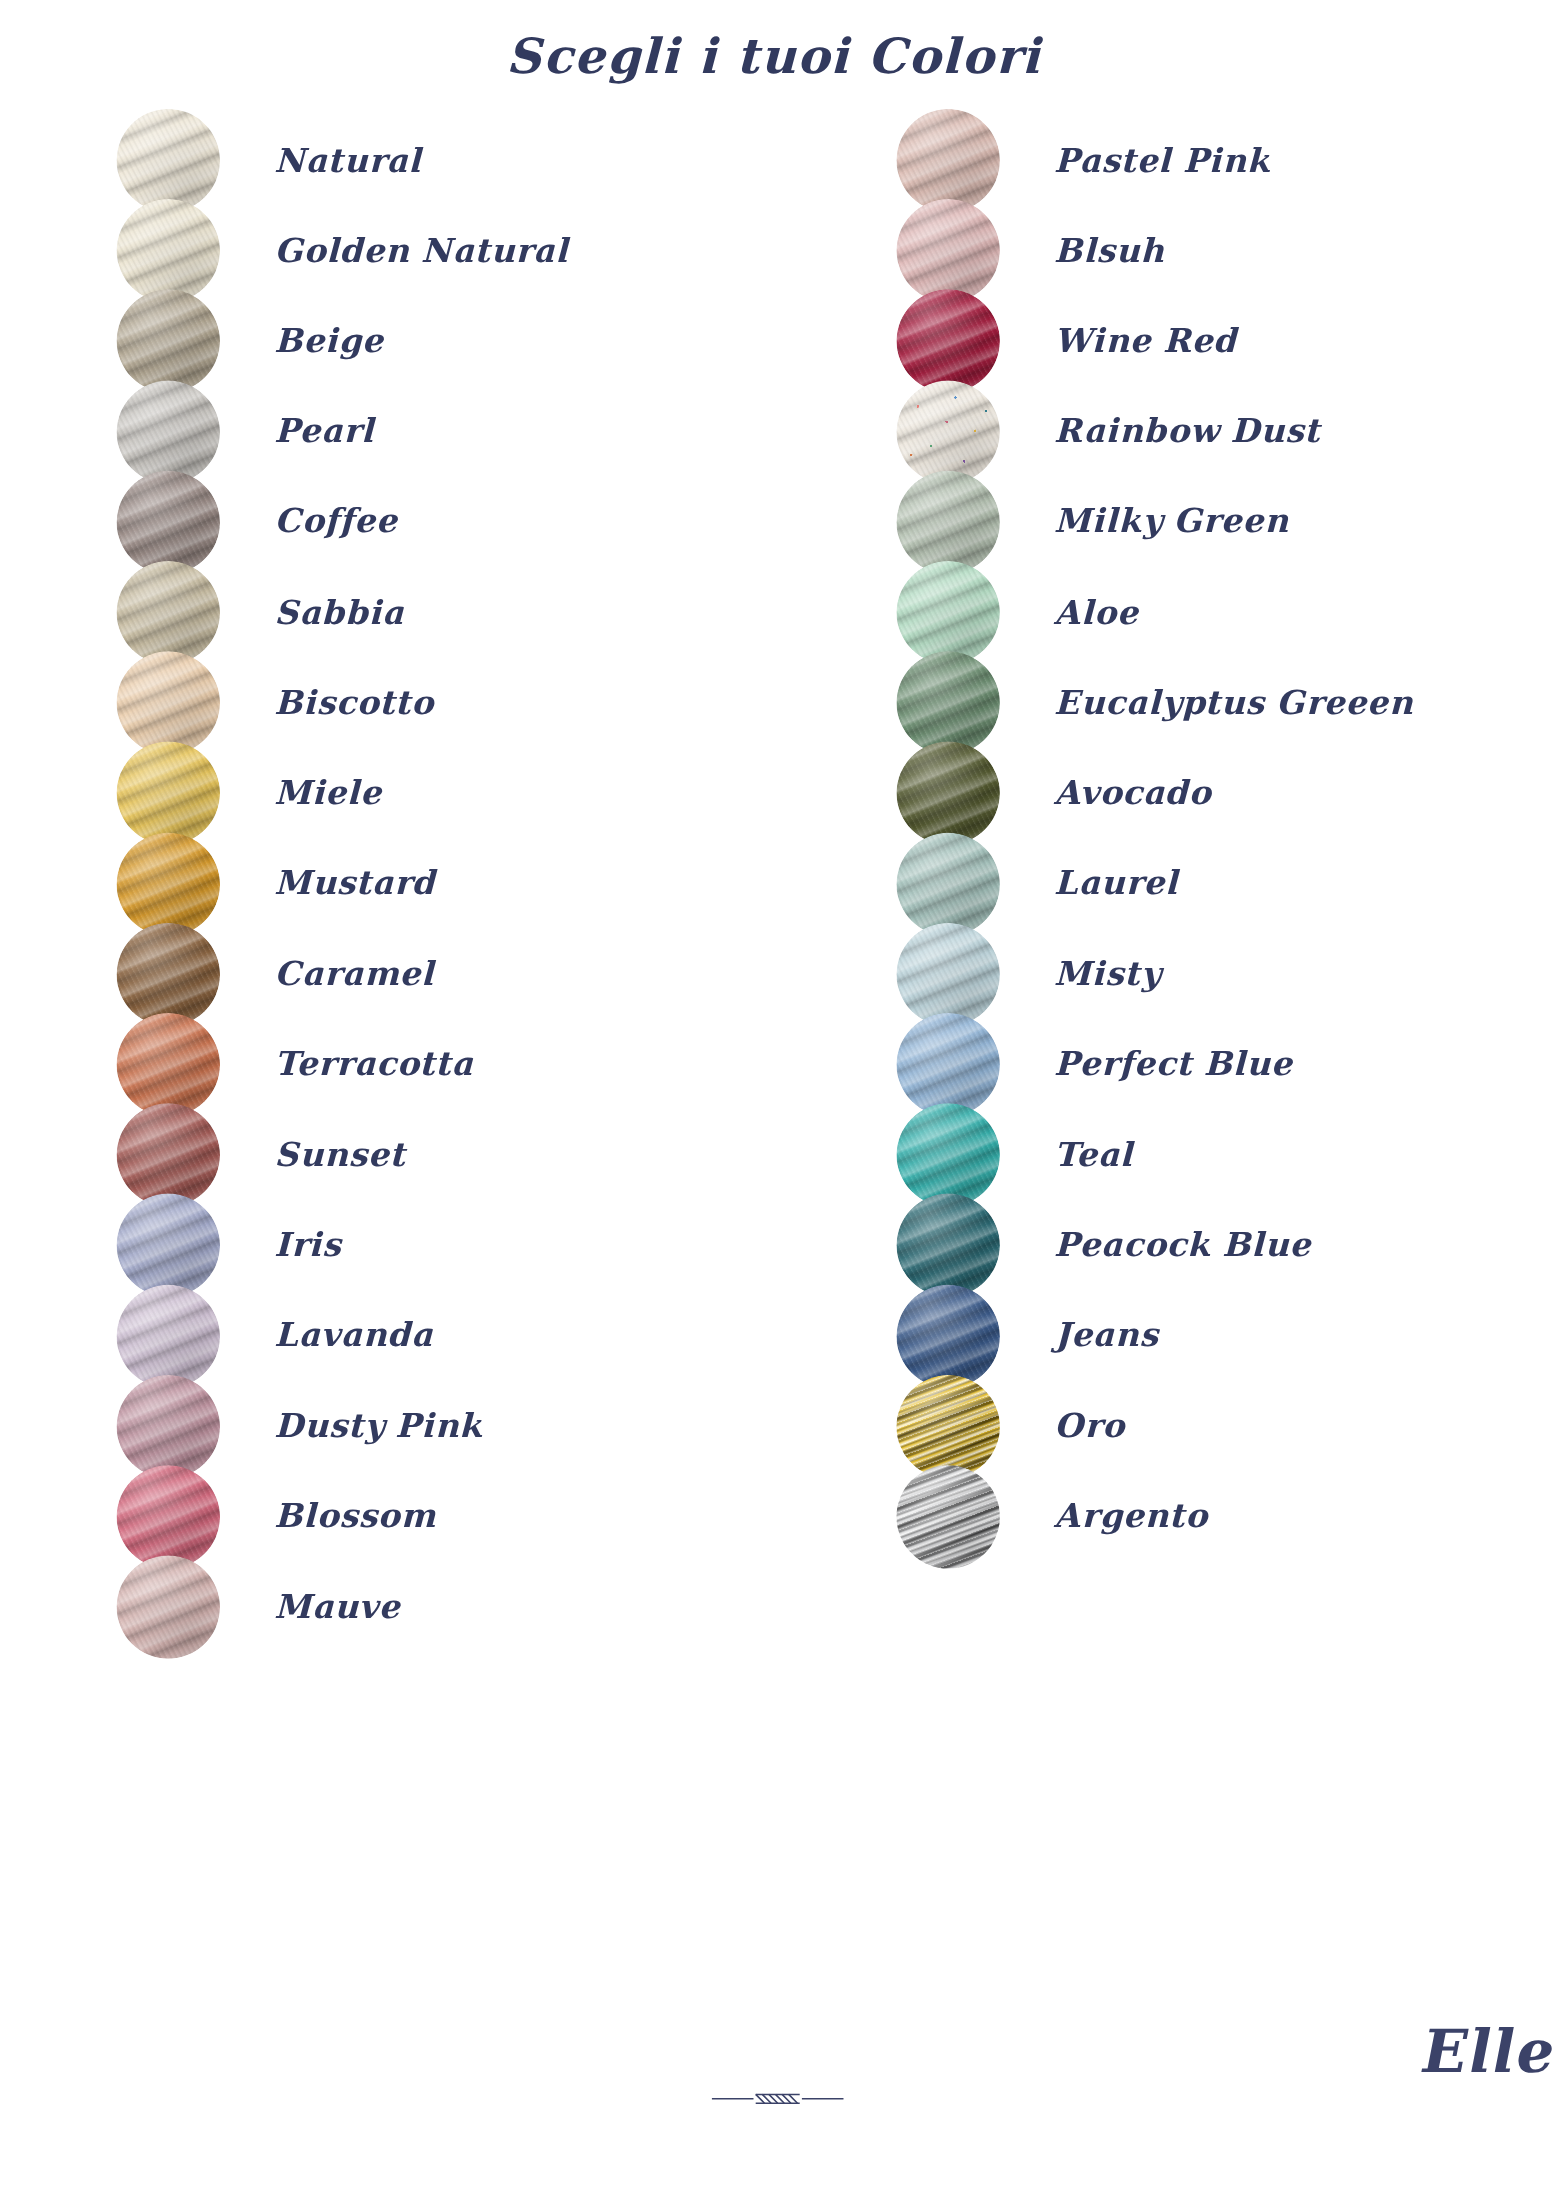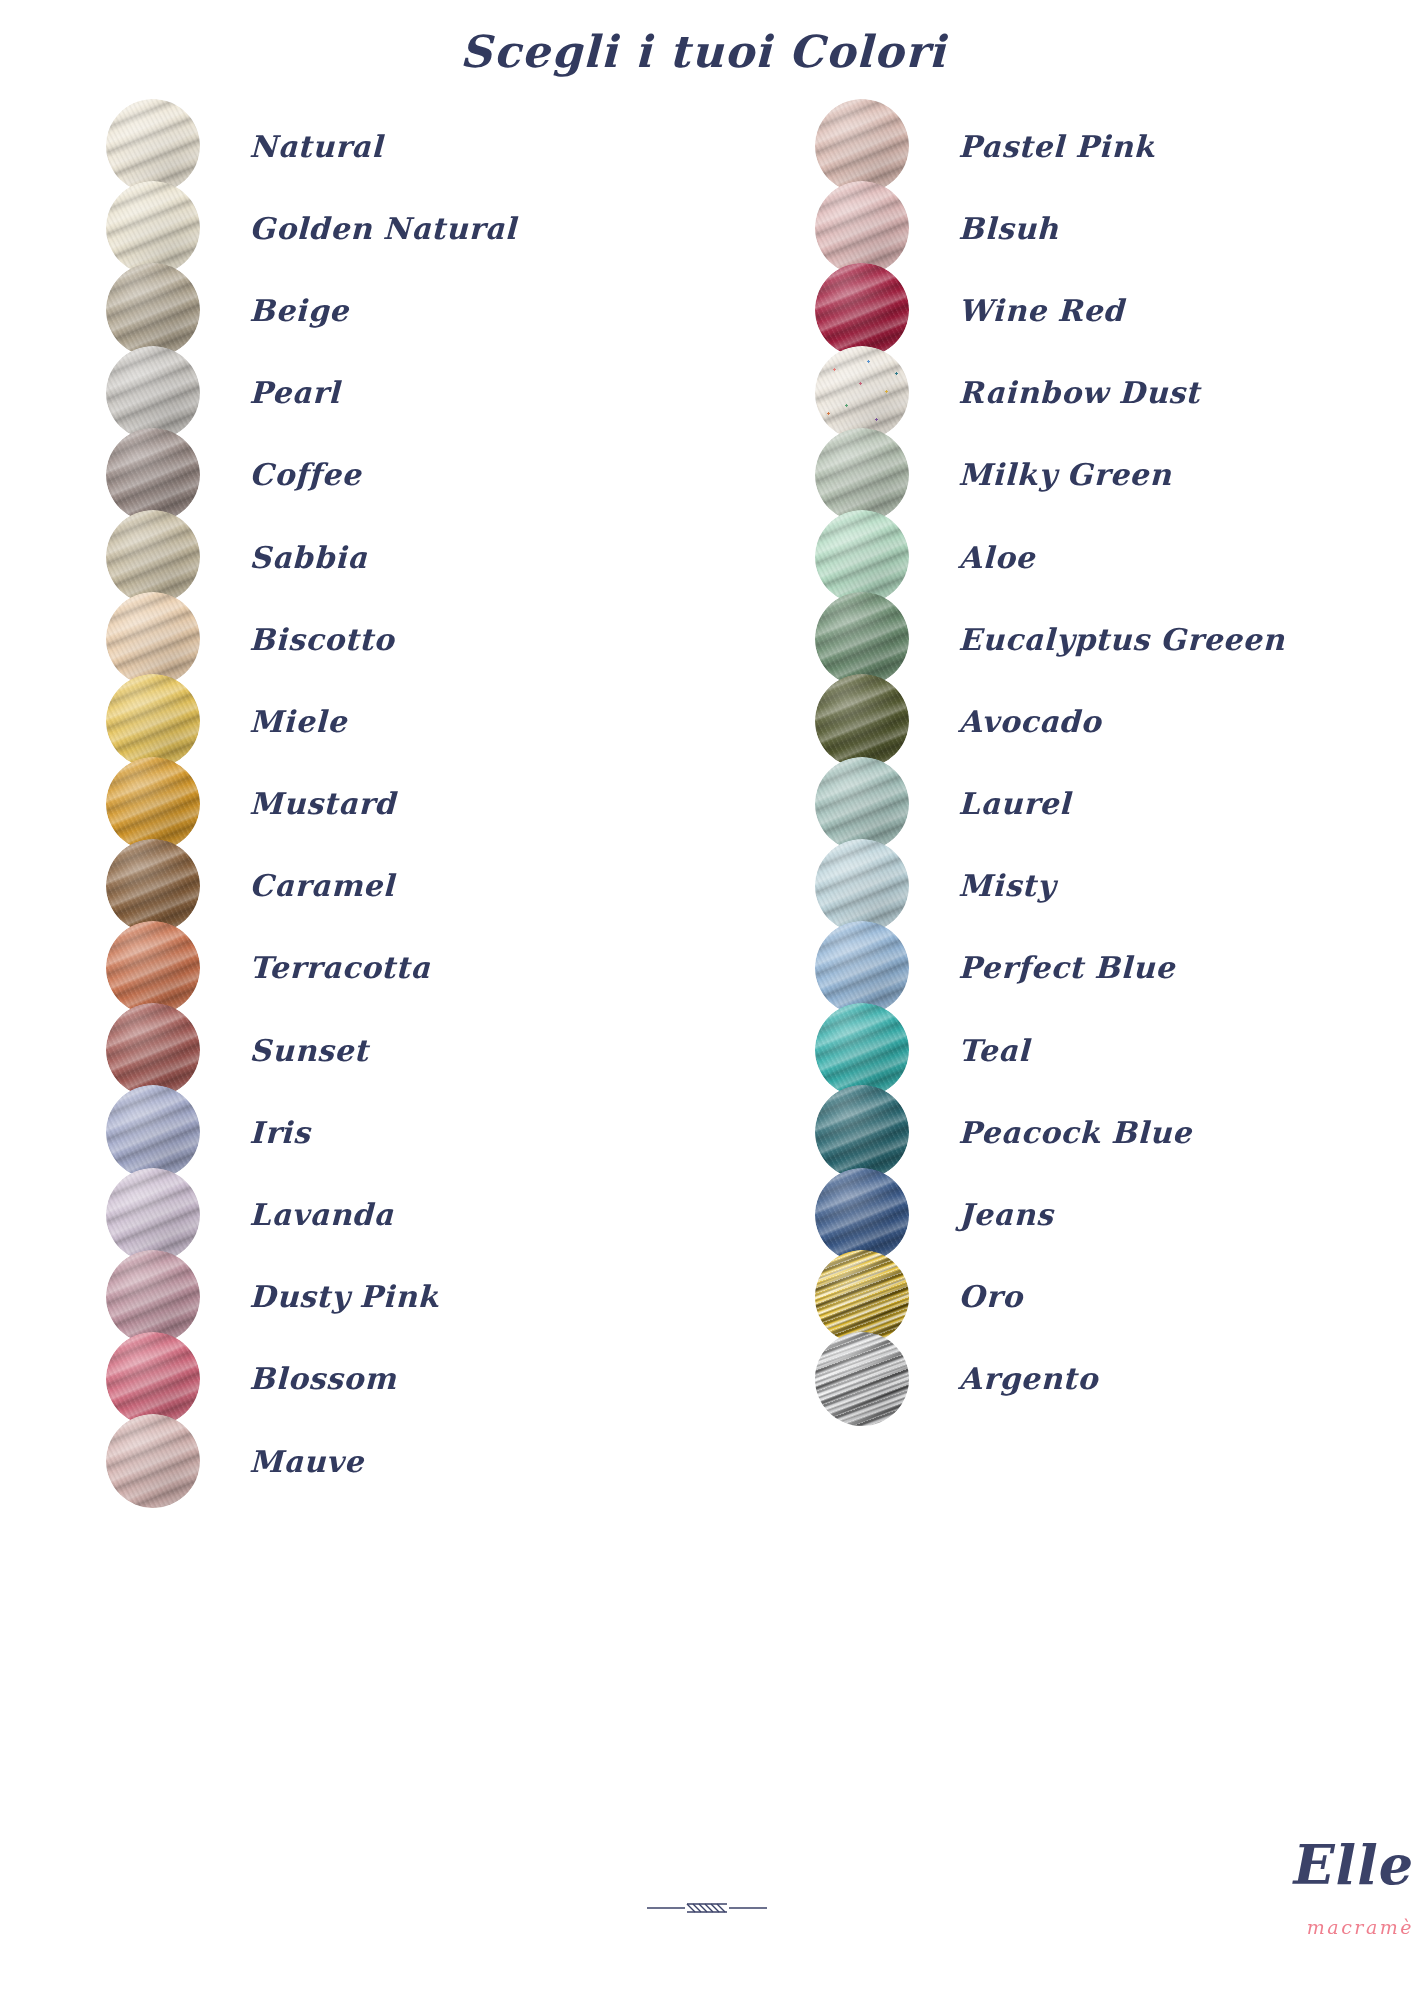--- a/index.html
+++ b/index.html
@@ -491,16 +491,15 @@
     <div class="logo-word">Elle</div>
     <div class="logo-rule">
       <svg width="120" height="14" viewBox="0 0 120 14">
         <line x1="0" y1="7" x2="38" y2="7" stroke="#3b4268" stroke-width="1.4"></line>
         <line x1="82" y1="7" x2="120" y2="7" stroke="#3b4268" stroke-width="1.4"></line>
         <path d="M40 3 L48 11 M46 3 L54 11 M52 3 L60 11 M58 3 L66 11 M64 3 L72 11 M70 3 L78 11" stroke="#3b4268" stroke-width="1.4" fill="none"></path>
         <line x1="40" y1="3" x2="80" y2="3" stroke="#3b4268" stroke-width="1.4"></line>
         <line x1="40" y1="11" x2="80" y2="11" stroke="#3b4268" stroke-width="1.4"></line>
       </svg>
     </div>
-    <div class="logo-sub">macramè</div>
   </div>
 
 </div>
 
 </body></html>

